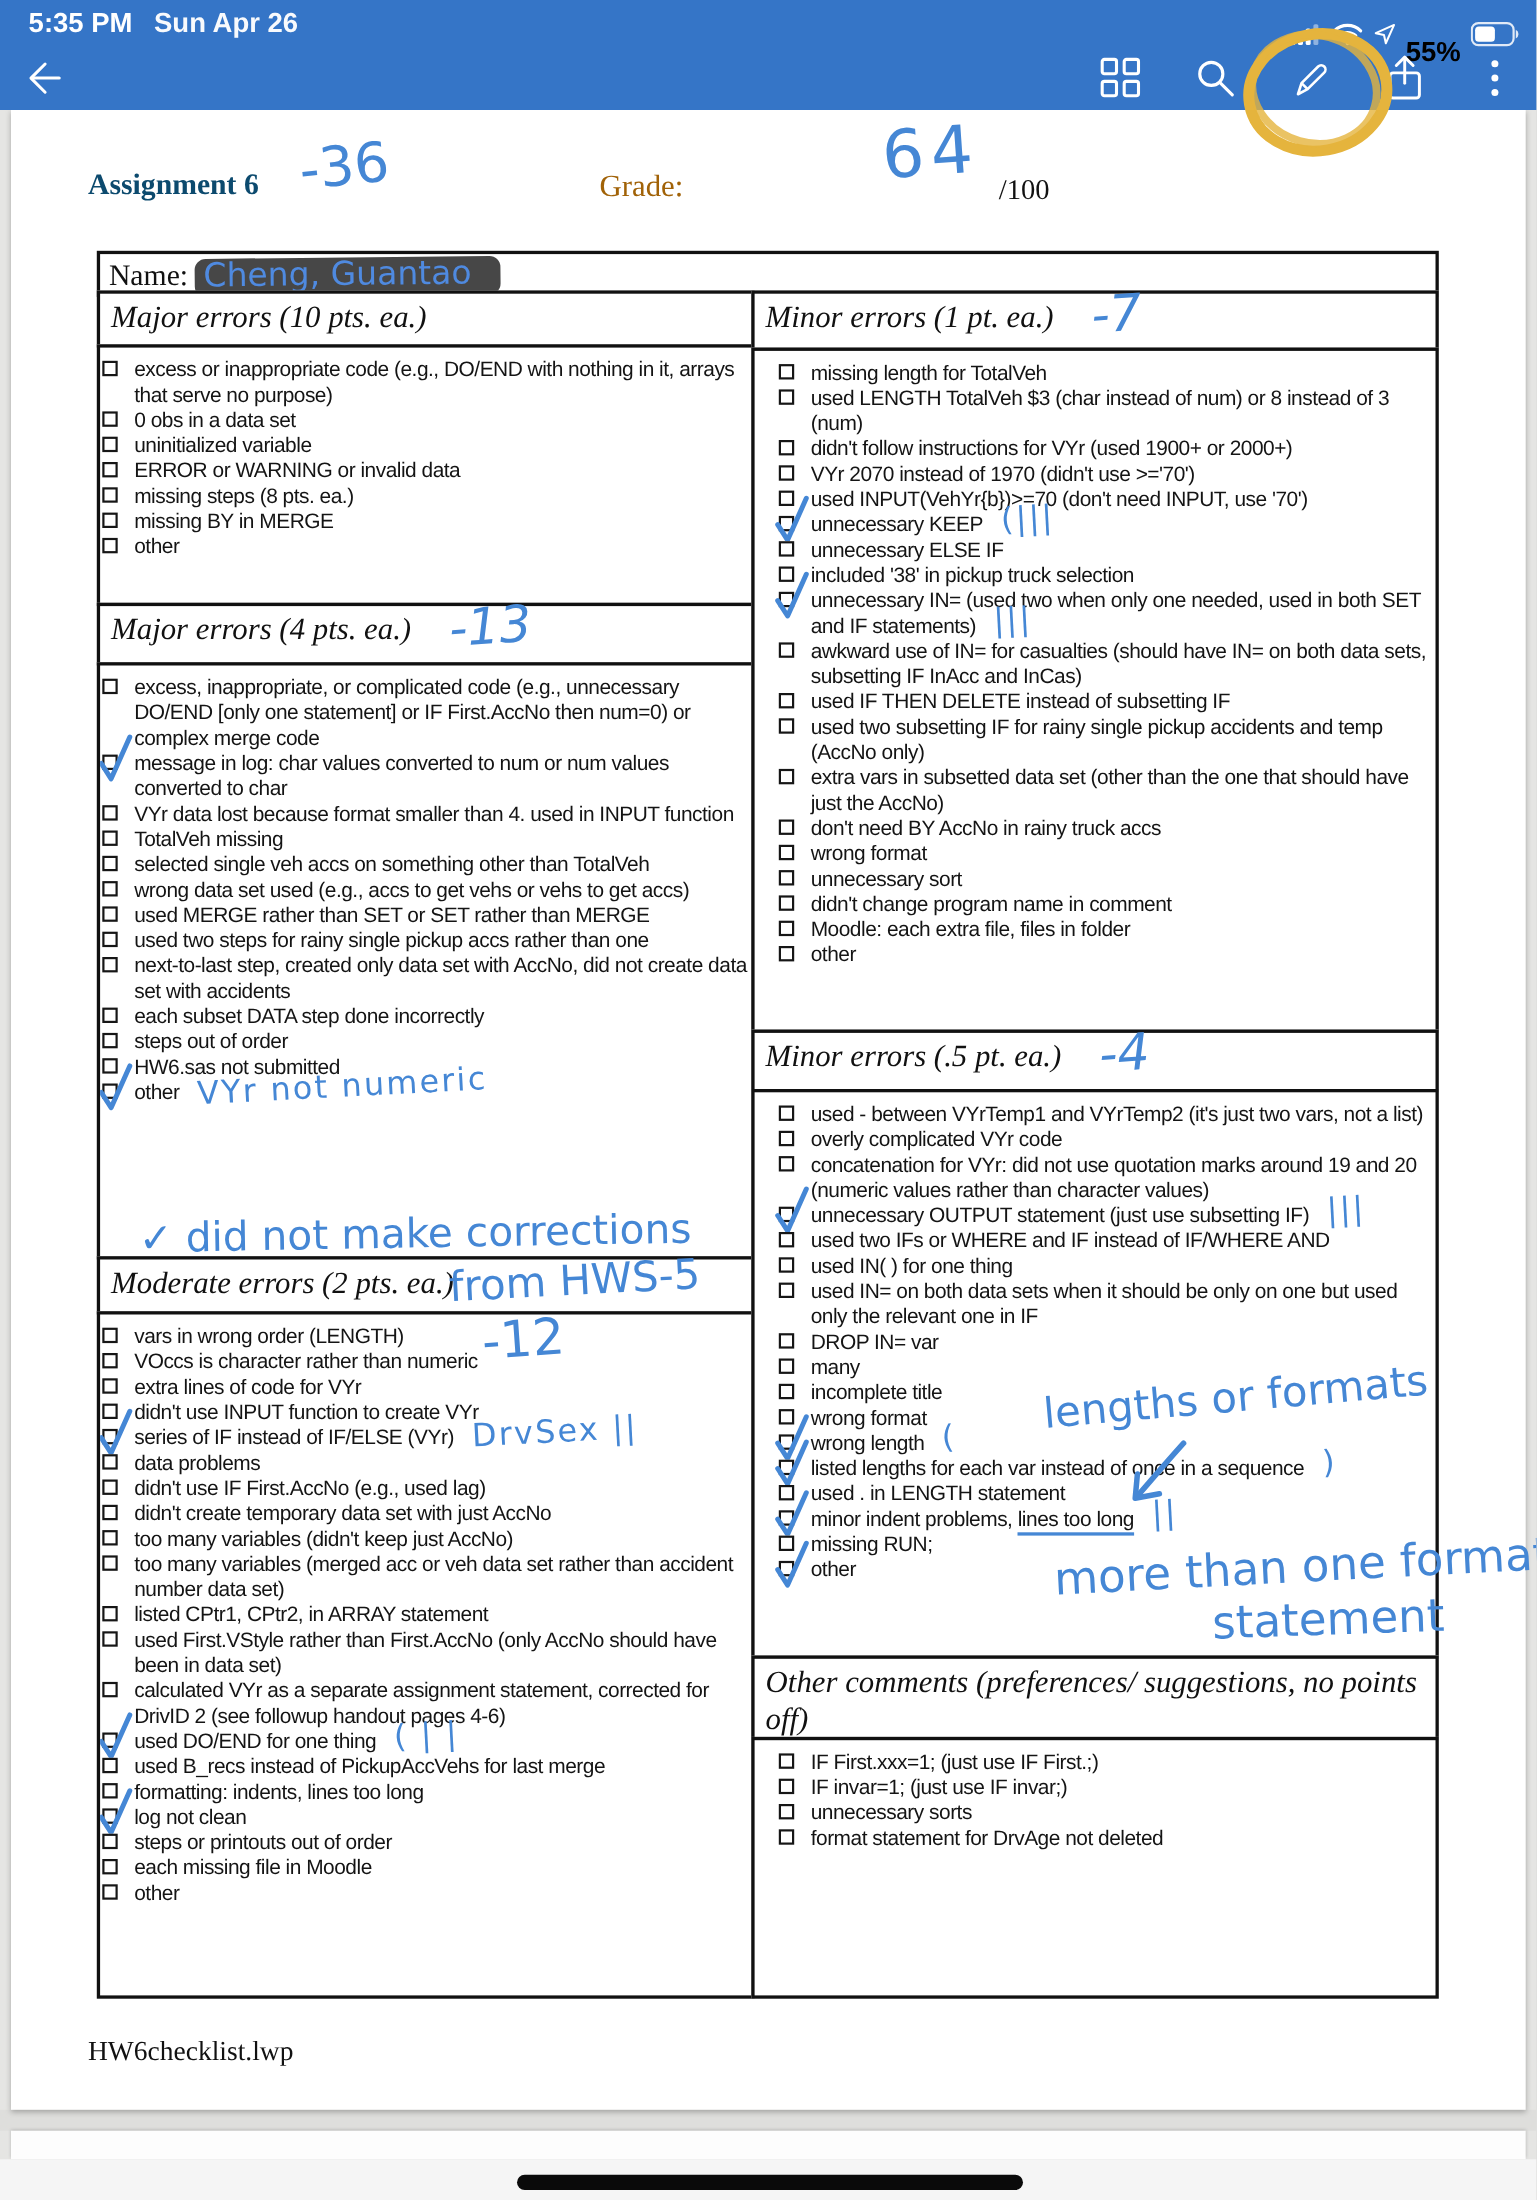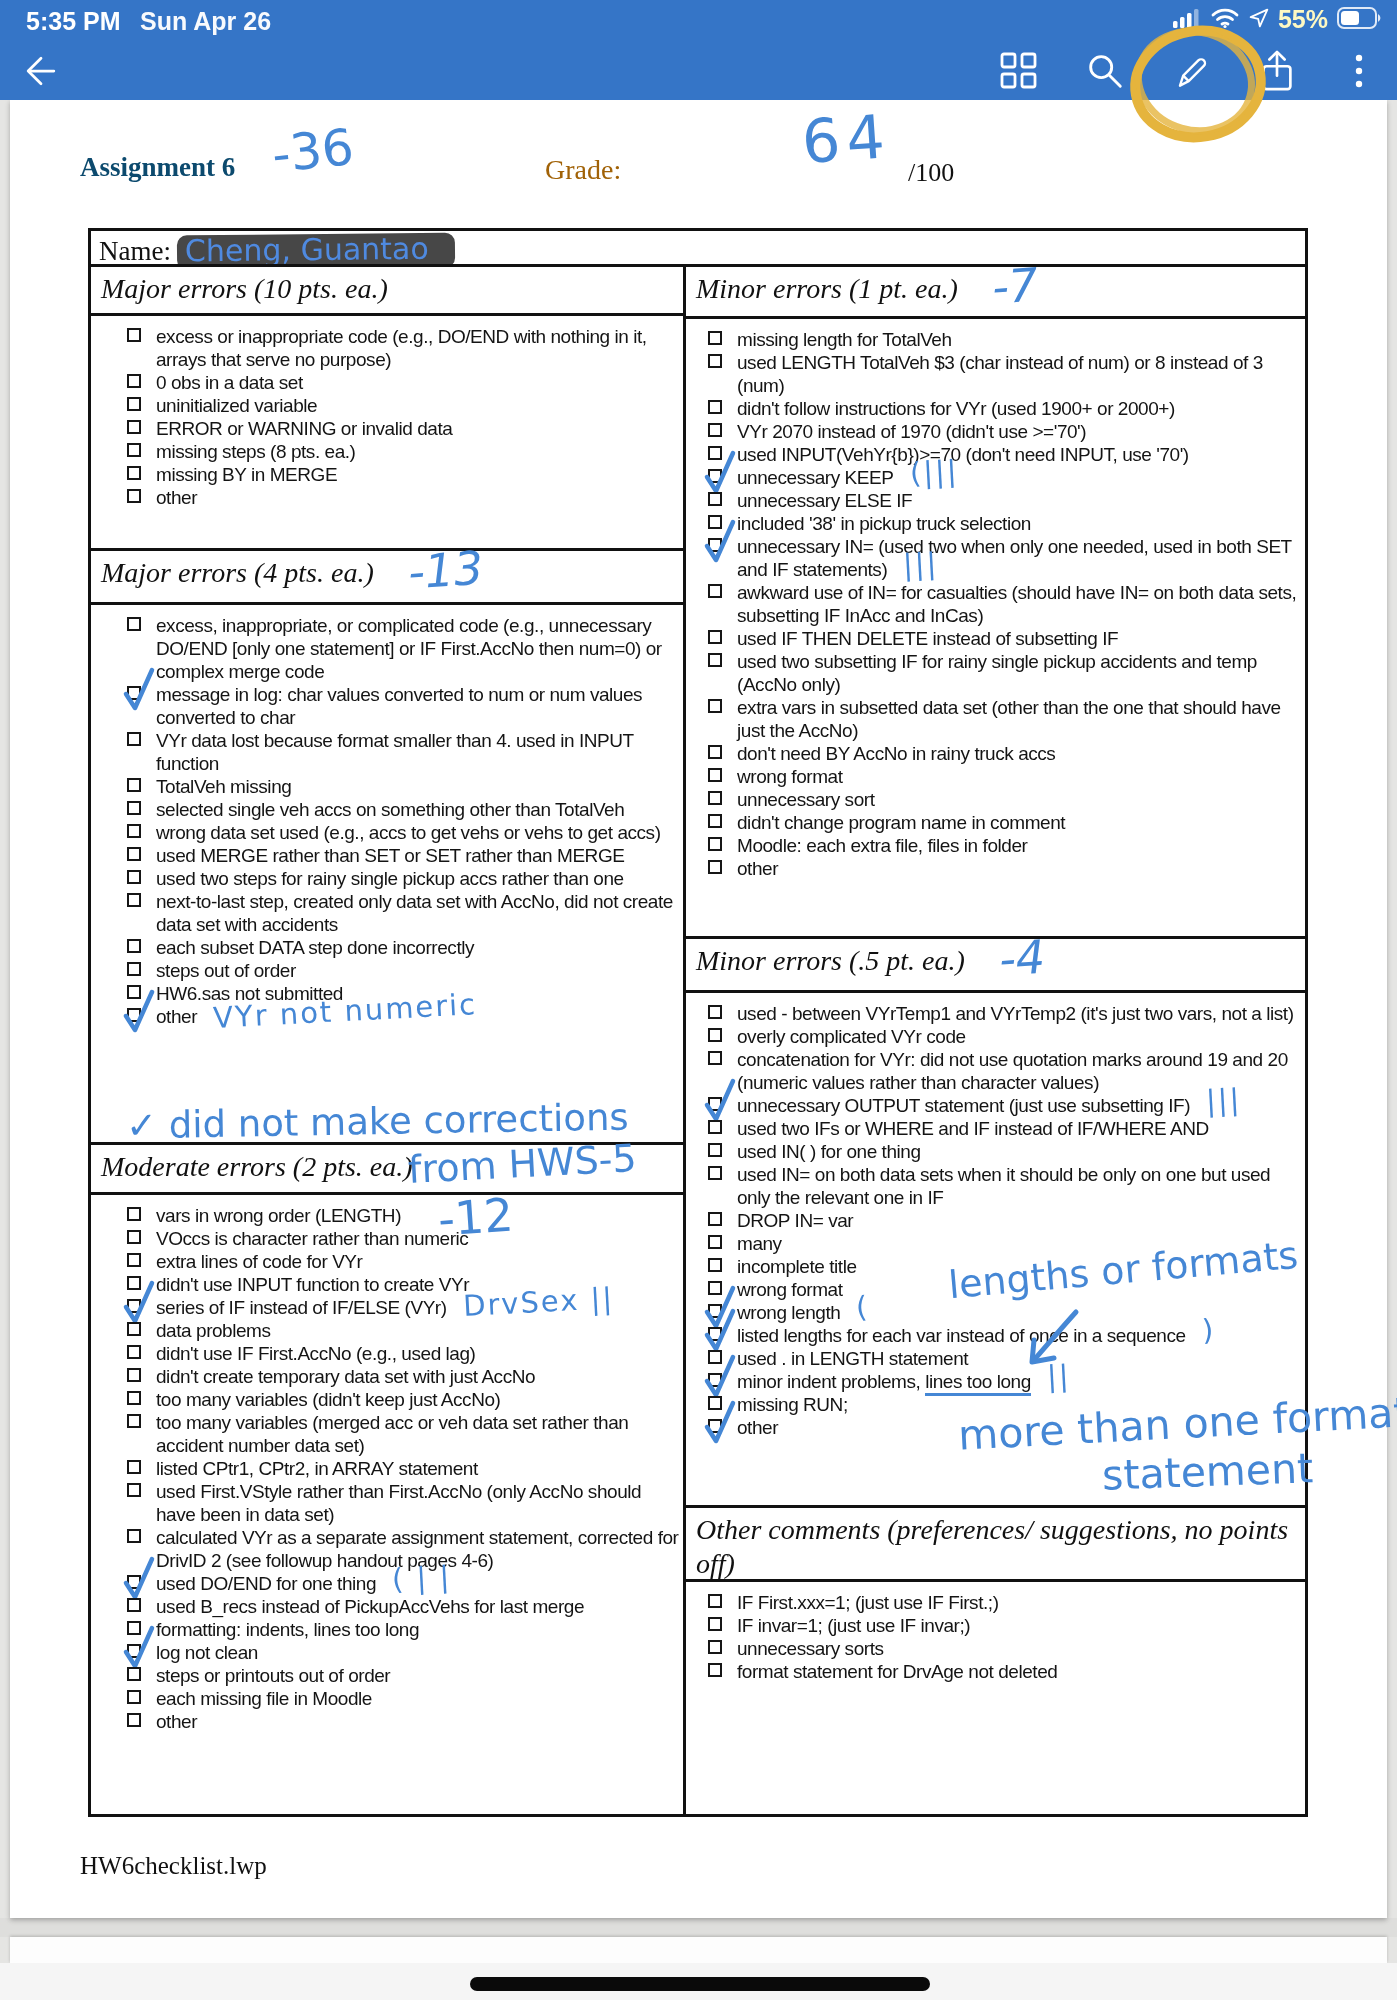--- a/index.html
+++ b/index.html
@@ -6,21 +6,21 @@
   html,body { background:#d8d8d6; }
   .screen { position:relative; width:1397px; height:2000px; background:#e5e5e3; overflow:hidden;
             font-family:"Liberation Sans", sans-serif; }
 
   
   .topbar { position:absolute; left:0; top:0; width:1397px; height:100px; background:#3575c7; z-index:3; }
   .statusrow { position:absolute; left:0; top:0; width:100%; height:40px; color:#fff; }
   .time { position:absolute; left:26px; top:7px; font-size:25px; font-weight:bold; }
   .date { position:absolute; left:140px; top:7px; font-size:25px; font-weight:bold; opacity:.97; }
   .status-right { position:absolute; right:14px; top:5px; display:flex; align-items:center; gap:9px; }
-  .batt-label { color:#fef9c3; font-size:25px; font-weight:bold; }
+  .batt-label { color:#000000; font-size:25px; font-weight:bold;margin-top:28px; }
   .navrow { position:absolute; left:0; top:40px; width:100%; height:60px; }
   .icon-btn { position:absolute; top:8px; width:46px; height:46px; display:flex; align-items:center; justify-content:center; }
   .icon-btn svg { display:block; }
 
   .yellow-ring { position:absolute; left:1116px; top:18px; width:165px; height:135px; z-index:6; pointer-events:none; }
 
   
   .page { position:absolute; left:10px; top:100px; width:1377px; height:1818px; background:#ffffff;
           box-shadow:0 2px 5px rgba(0,0,0,.28); z-index:1; }
   .doc-title { position:absolute; left:70px; top:52px; font-family:"Liberation Serif", serif; font-weight:bold; font-size:27px; color:#0c4a6e; }
@@ -48,21 +48,21 @@
   .name-hw { display:inline-block; margin-left:6px; padding:0 26px 3px 8px; background:#474747; border-radius:10px;
              color:#4f8ae0; font-family:"DejaVu Sans", sans-serif; font-size:30px; transform:rotate(-.6deg); line-height:32px; }
   .cols { display:flex; margin-top:-3px; }
   .col { display:flex; flex-direction:column;border-radius:32px; }
   .col-left { width:598px; }
   .col-right { width:625px; margin-left:-3px; }
 
   .sec-header { border:3px solid #111; margin-top:-3px; background:#fff; padding:6px 10px 0 10px;
                 font-family:"Liberation Serif", serif; font-style:italic; font-size:28px; color:#111; position:relative; overflow:visible; }
   .sec-body { border:3px solid #111; margin-top:-3px; background:#fff; position:relative; overflow:hidden; padding-top:9px; }
-  .col-left  .sec-body { padding-left:34px; padding-right:4px; }
+  .col-left  .sec-body { padding-right:4px; }
   .col-right .sec-body { padding-left:20px; padding-right:4px; }
 
   .sec-header[data-sec="l1"]{height:52px} .sec-body[data-sec="l1"]{height:238px}
   .sec-header[data-sec="l2"]{height:57px} .sec-body[data-sec="l2"]{height:543px}
   .sec-header[data-sec="l3"]{height:53px} .sec-body[data-sec="l3"]{height:625px}
   .sec-header[data-sec="r1"]{height:55px} .sec-body[data-sec="r1"]{height:623px}
   .sec-header[data-sec="r2"]{height:57px} .sec-body[data-sec="r2"]{height:518px}
   .sec-header[data-sec="r3"]{height:77px; line-height:1.22; padding-top:5px;} .sec-body[data-sec="r3"]{height:238px}
 
   .score { position:relative; top:4px; margin-left:34px; font-size:46px; line-height:10px; display:inline-block; transform:rotate(-4deg); }

